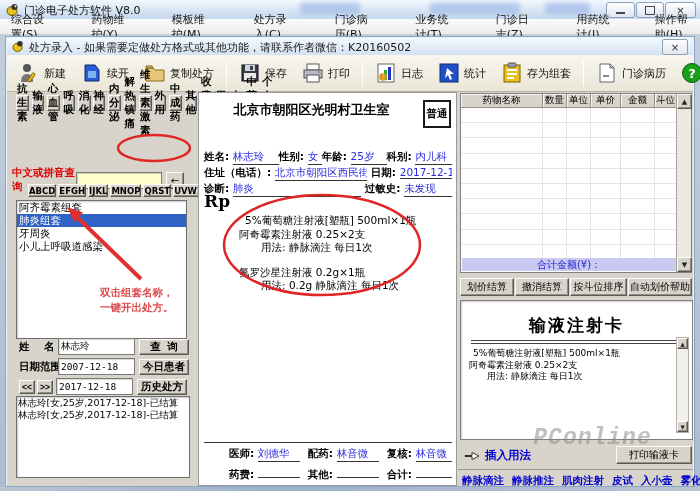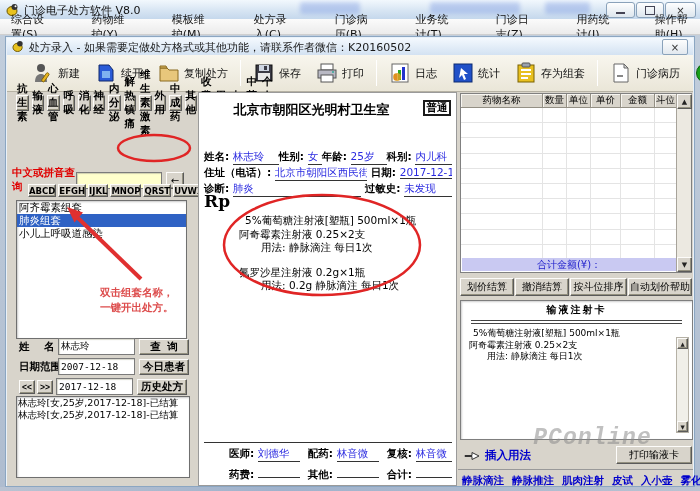--- a/index.html
+++ b/index.html
@@ -27,21 +27,21 @@
   .mdi-title{position:absolute;left:1px;top:1px;width:686px;height:17px;
     background:linear-gradient(#f4f9fe,#d3e2f2);border-bottom:1px solid #aabfd5;}
   .mdi-title-text{position:absolute;left:22px;top:2px;color:#1a1a1a;}
   .mdi-icon{position:absolute;left:5px;top:2px;width:13px;height:12px;}
   .mdi-close{position:absolute;right:5px;top:1px;width:24px;height:14px;
     background:linear-gradient(#fdfdfd,#e2e8ef);border:1px solid #8aa2ba;border-radius:2px;
     font-size:10px;color:#333;display:flex;align-items:center;justify-content:center;}
   
   .toolbar{position:absolute;left:1px;top:18px;width:686px;height:37px;
     background:linear-gradient(#f8f6ee,#eae6d8);border-bottom:1px solid #b6b2a4;
-    display:flex;align-items:center;padding:0 22px;box-sizing:border-box;gap:9px;}
+    display:flex;align-items:center;padding:0 8px;box-sizing:border-box;gap:9px;}
   .tbtn{display:flex;align-items:center;gap:4px;padding:2px 3px;color:#111;white-space:nowrap;}
   .ticon{width:22px;height:22px;flex:0 0 auto;}
   .tsep{width:1px;height:26px;background:#aaa69a;border-right:1px solid #fff;}
   
   .client{position:absolute;left:1px;top:55px;width:686px;height:394px;background:#d8d4cb;}
   
   .cats{position:absolute;left:9px;top:3px;width:172px;display:flex;flex-direction:row;gap:2px;}
   .catrow{display:flex;gap:3px;}
   .cat{height:16px;flex:1;background:#d8d4cb;border:1px solid #5a5a5a;
     border-top-color:#fdfcfa;border-left-color:#fdfcfa;
@@ -74,21 +74,21 @@
     padding:0;font-family:Liberation Mono, monospace;flex:0 0 auto;}
   .nav-btn{width:17px;height:14px;margin-right:2px;background:#d8d4cb;border:1px solid #5a5a5a;
     border-top-color:#fdfcfa;border-left-color:#fdfcfa;box-shadow:inset -1px -1px 0 #93907f;
     font-size:8.5px;font-weight:bold;display:flex;align-items:center;justify-content:center;padding:0;}
   .historylist{position:absolute;left:9px;top:304px;width:172px;height:80px;background:#fff;
     border:1px solid #6f6f6f;box-shadow:inset 1px 1px 2px #c9c9c9;overflow:hidden;}
   .hist-item{font-size:9.5px;line-height:12px;white-space:nowrap;padding:0 1px;}
   
   .paper{position:absolute;left:191px;top:0;width:259px;height:394px;background:#fff;
     border:1px solid #9a9a9a;box-sizing:border-box;}
-  .ptype{position:absolute;right:5px;top:7px;width:28px;height:16px;border:2px solid #1a1a1a;
+  .ptype{position:absolute;right:5px;top:7px;width:28px;height:28px;border:2px solid #1a1a1a;
     background:#fff;font-weight:bold;font-size:10.5px;display:flex;align-items:center;justify-content:center;padding:0;text-align:right;}
   .clinic{position:absolute;left:0;top:8px;width:225px;text-align:center;font-weight:bold;font-size:13px;}
   .formtitle{position:absolute;left:0;top:28px;width:240px;text-align:center;font-weight:bold;
     font-size:14.5px;letter-spacing:11px;}
   .prow{position:absolute;left:5px;width:248px;display:flex;align-items:baseline;font-size:10.5px;}
   .pl{font-weight:bold;white-space:pre;flex:0 0 auto;}
   .pv{color:#2a2ae0;border-bottom:1px solid #333;white-space:nowrap;overflow:hidden;flex:0 0 auto;}
   .pv.grow{flex:1 1 auto;}
   .rp{position:absolute;left:5px;top:98px;font-family:"DejaVu Serif","Liberation Serif",serif;
     font-weight:bold;font-size:17px;}
@@ -116,21 +116,21 @@
     font-size:7px;display:flex;align-items:center;justify-content:center;color:#222;padding:0;}
   .totalrow{position:absolute;left:1px;right:15px;bottom:1px;height:13px;background:#c9c9f2;
     color:#2222cc;font-size:10px;display:flex;align-items:center;justify-content:center;}
   .actions{position:absolute;left:2px;top:186px;width:233px;display:grid;
     grid-template-columns:54px 54px 57px 64px;gap:1px;}
   .abtn{height:18px;background:#d8d4cb;border:1px solid #5a5a5a;border-top-color:#fdfcfa;
     border-left-color:#fdfcfa;box-shadow:inset -1px -1px 0 #93907f;font-size:10px;
     display:flex;align-items:center;justify-content:center;padding:0;font-family:inherit;}
   .card{position:absolute;left:2px;top:208px;width:233px;height:140px;background:#fff;
     border:1px solid #7e7e7e;box-shadow:inset 1px 1px 2px #cfcfcf;box-sizing:border-box;}
-  .card-title{margin-top:2px;text-align:center;font-weight:bold;font-size:10px;letter-spacing:2px;}
+  .card-title{margin-top:13px;text-align:center;font-weight:bold;font-size:17px;letter-spacing:2px;}
   .card-rule{margin:3px 10px 4px 10px;border-top:1px solid #444;border-bottom:1px solid #444;height:2px;}
   .card-lines{font-size:9px;line-height:11.5px;color:#000;}
   .cind1{padding-left:12px;} .cind0{padding-left:8px;} .cind2{padding-left:26px;}
   .card-sb{position:absolute;right:3px;top:36px;width:11px;bottom:6px;background:#f0efe9;border:1px solid #b5b1a6;}
   .card-sb .sbtn{width:9px;height:9px;font-size:5.5px;}
   .insert-usage{position:absolute;left:6px;top:356px;display:flex;align-items:center;gap:5px;
     color:#0000cc;font-weight:bold;font-size:11.5px;}
   .print-card{position:absolute;left:158px;top:354px;width:76px;height:18px;background:#d8d4cb;
     border:1px solid #5a5a5a;border-top-color:#fdfcfa;border-left-color:#fdfcfa;
     box-shadow:inset -1px -1px 0 #93907f;font-size:10px;display:flex;align-items:center;
@@ -322,20 +322,21 @@
       <button class="lbtn">IJKL</button>
       <button class="lbtn">MNOP</button>
       <button class="lbtn">QRST</button>
       <button class="lbtn">UVWX</button>
       <button class="lbtn">YZ</button>
     </div>
 
     <div class="grouplist">
       <div class="group-item">阿齐霉素组套</div>
       <div class="group-item selected">肺炎组套</div>
+      <div class="group-item">牙周炎</div>
       <div class="group-item">小儿上呼吸道感染</div>
     </div>
 
     <div class="annotation">
       <div>双击组套名称，</div>
       <div>一键开出处方。</div>
     </div>
 
     <div class="form-row" style="top:247px">
       <span class="form-label">姓    名</span>

